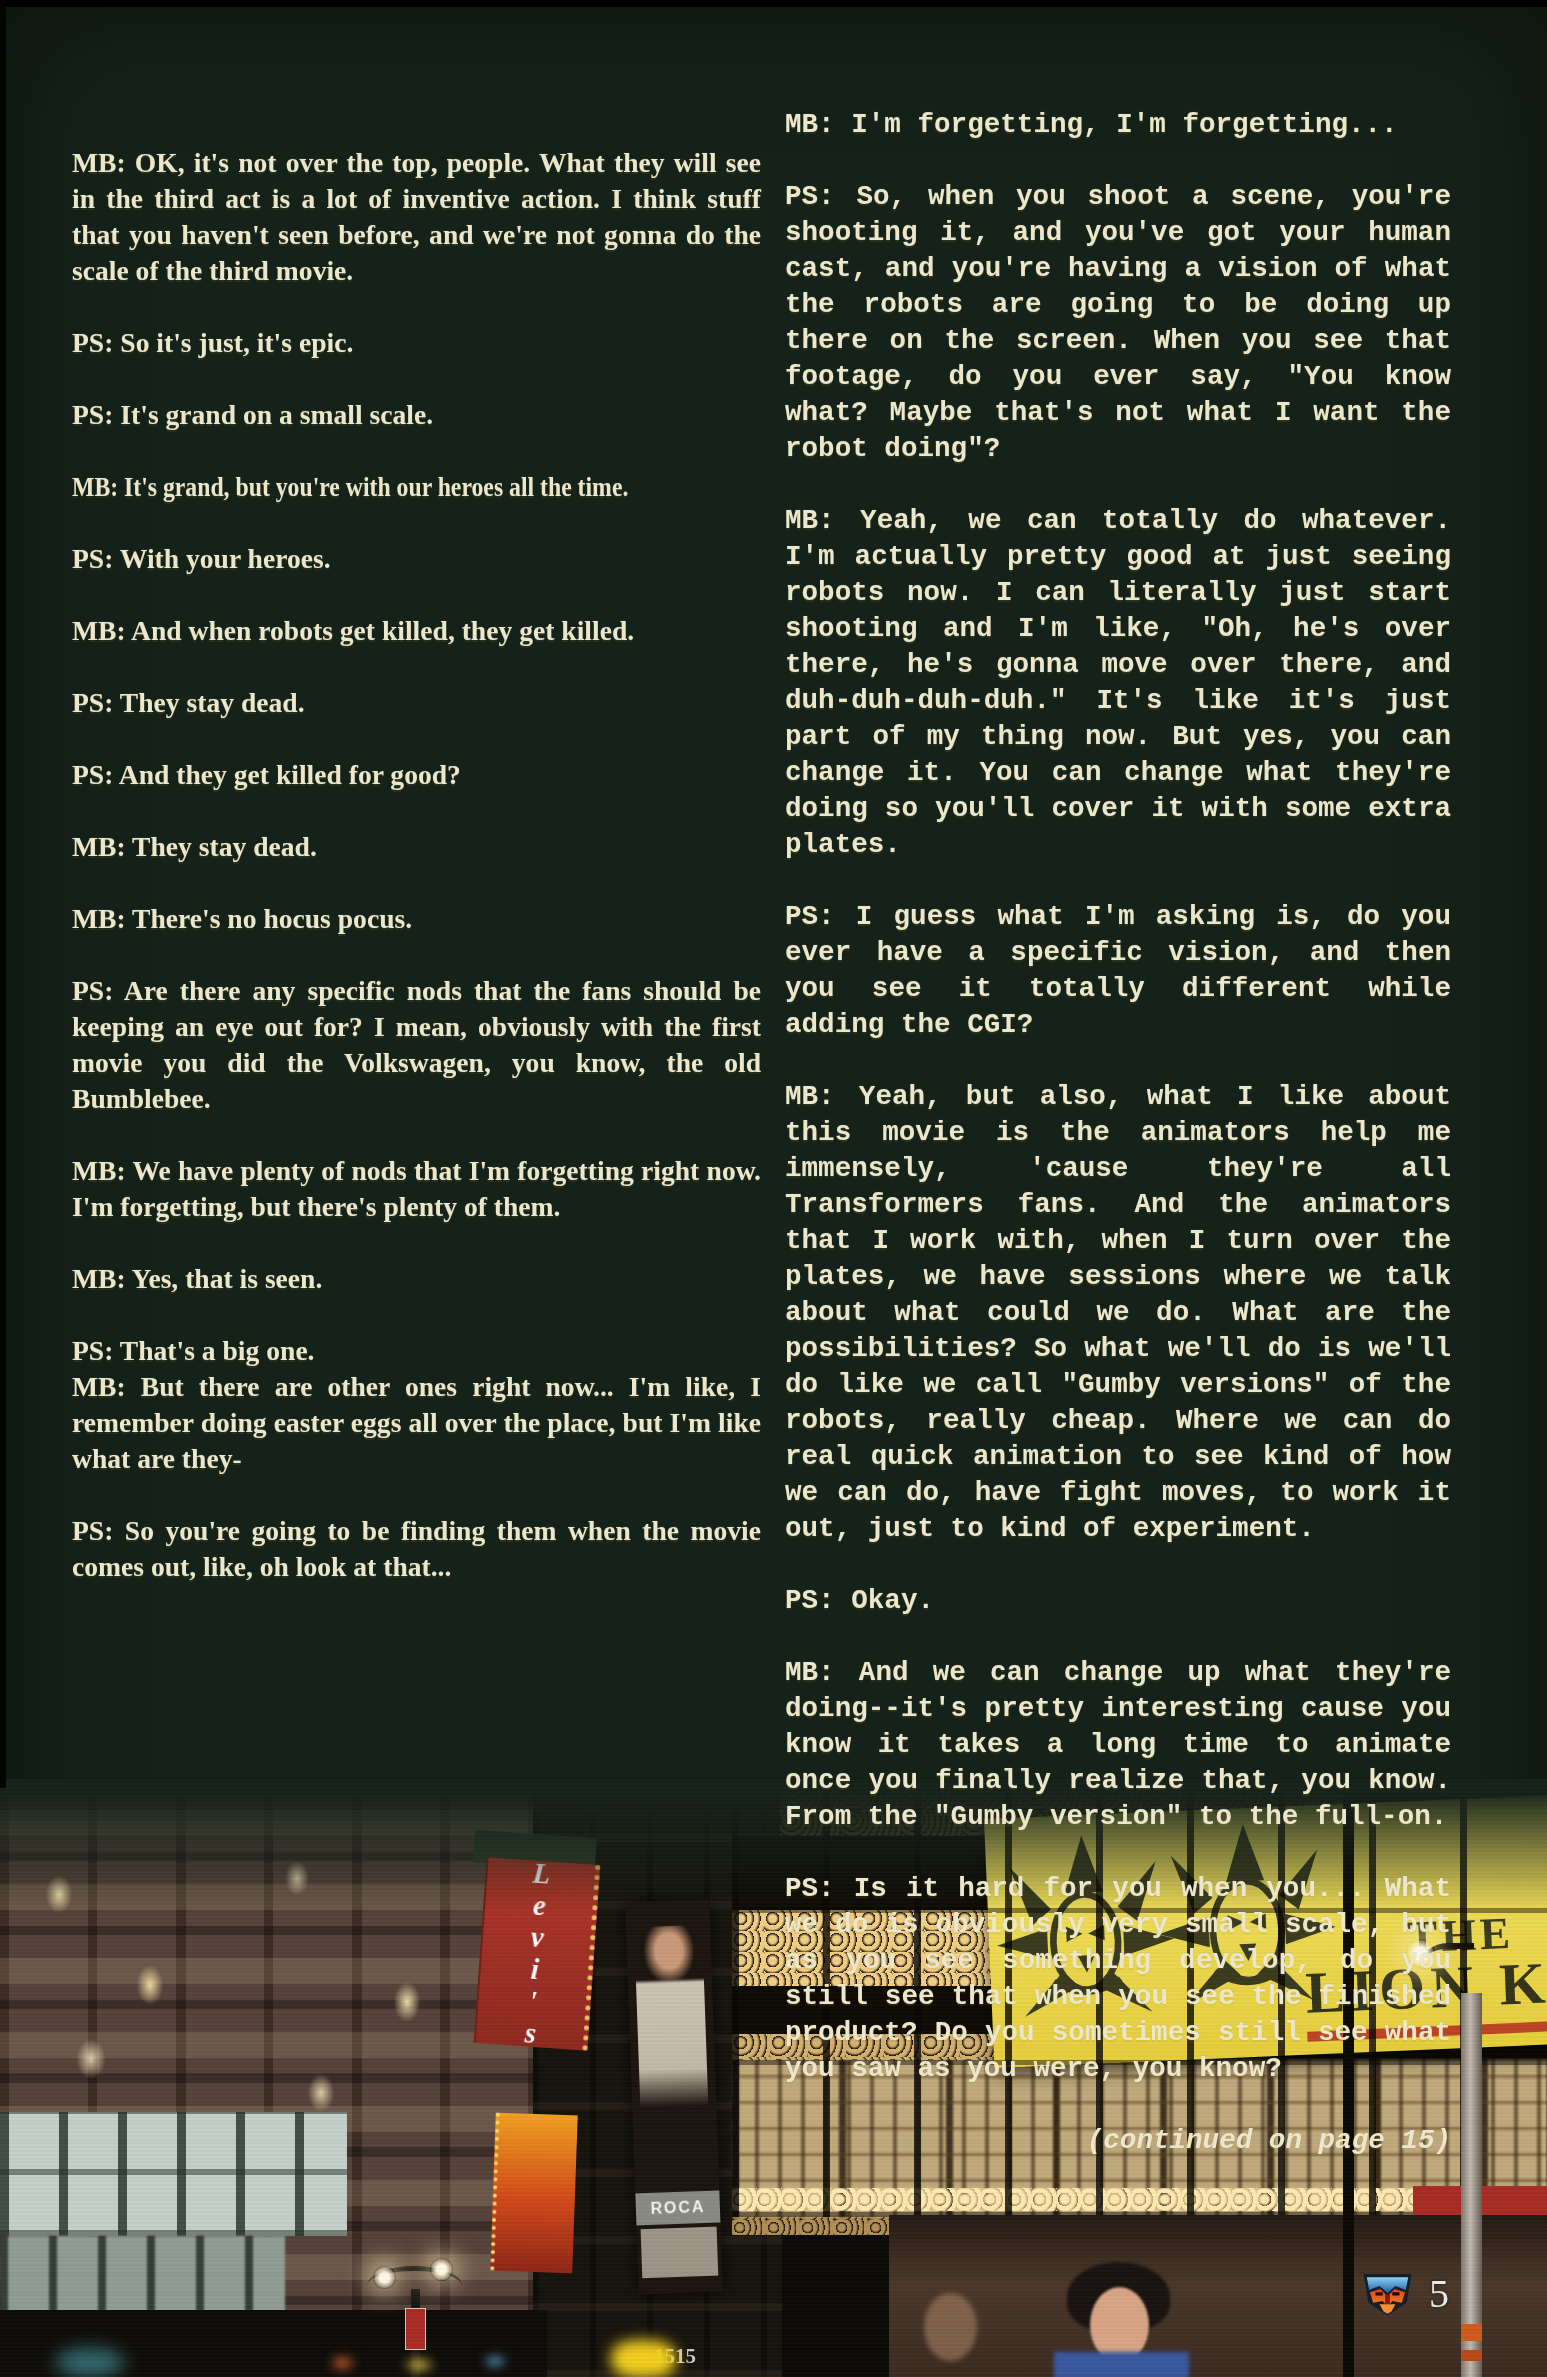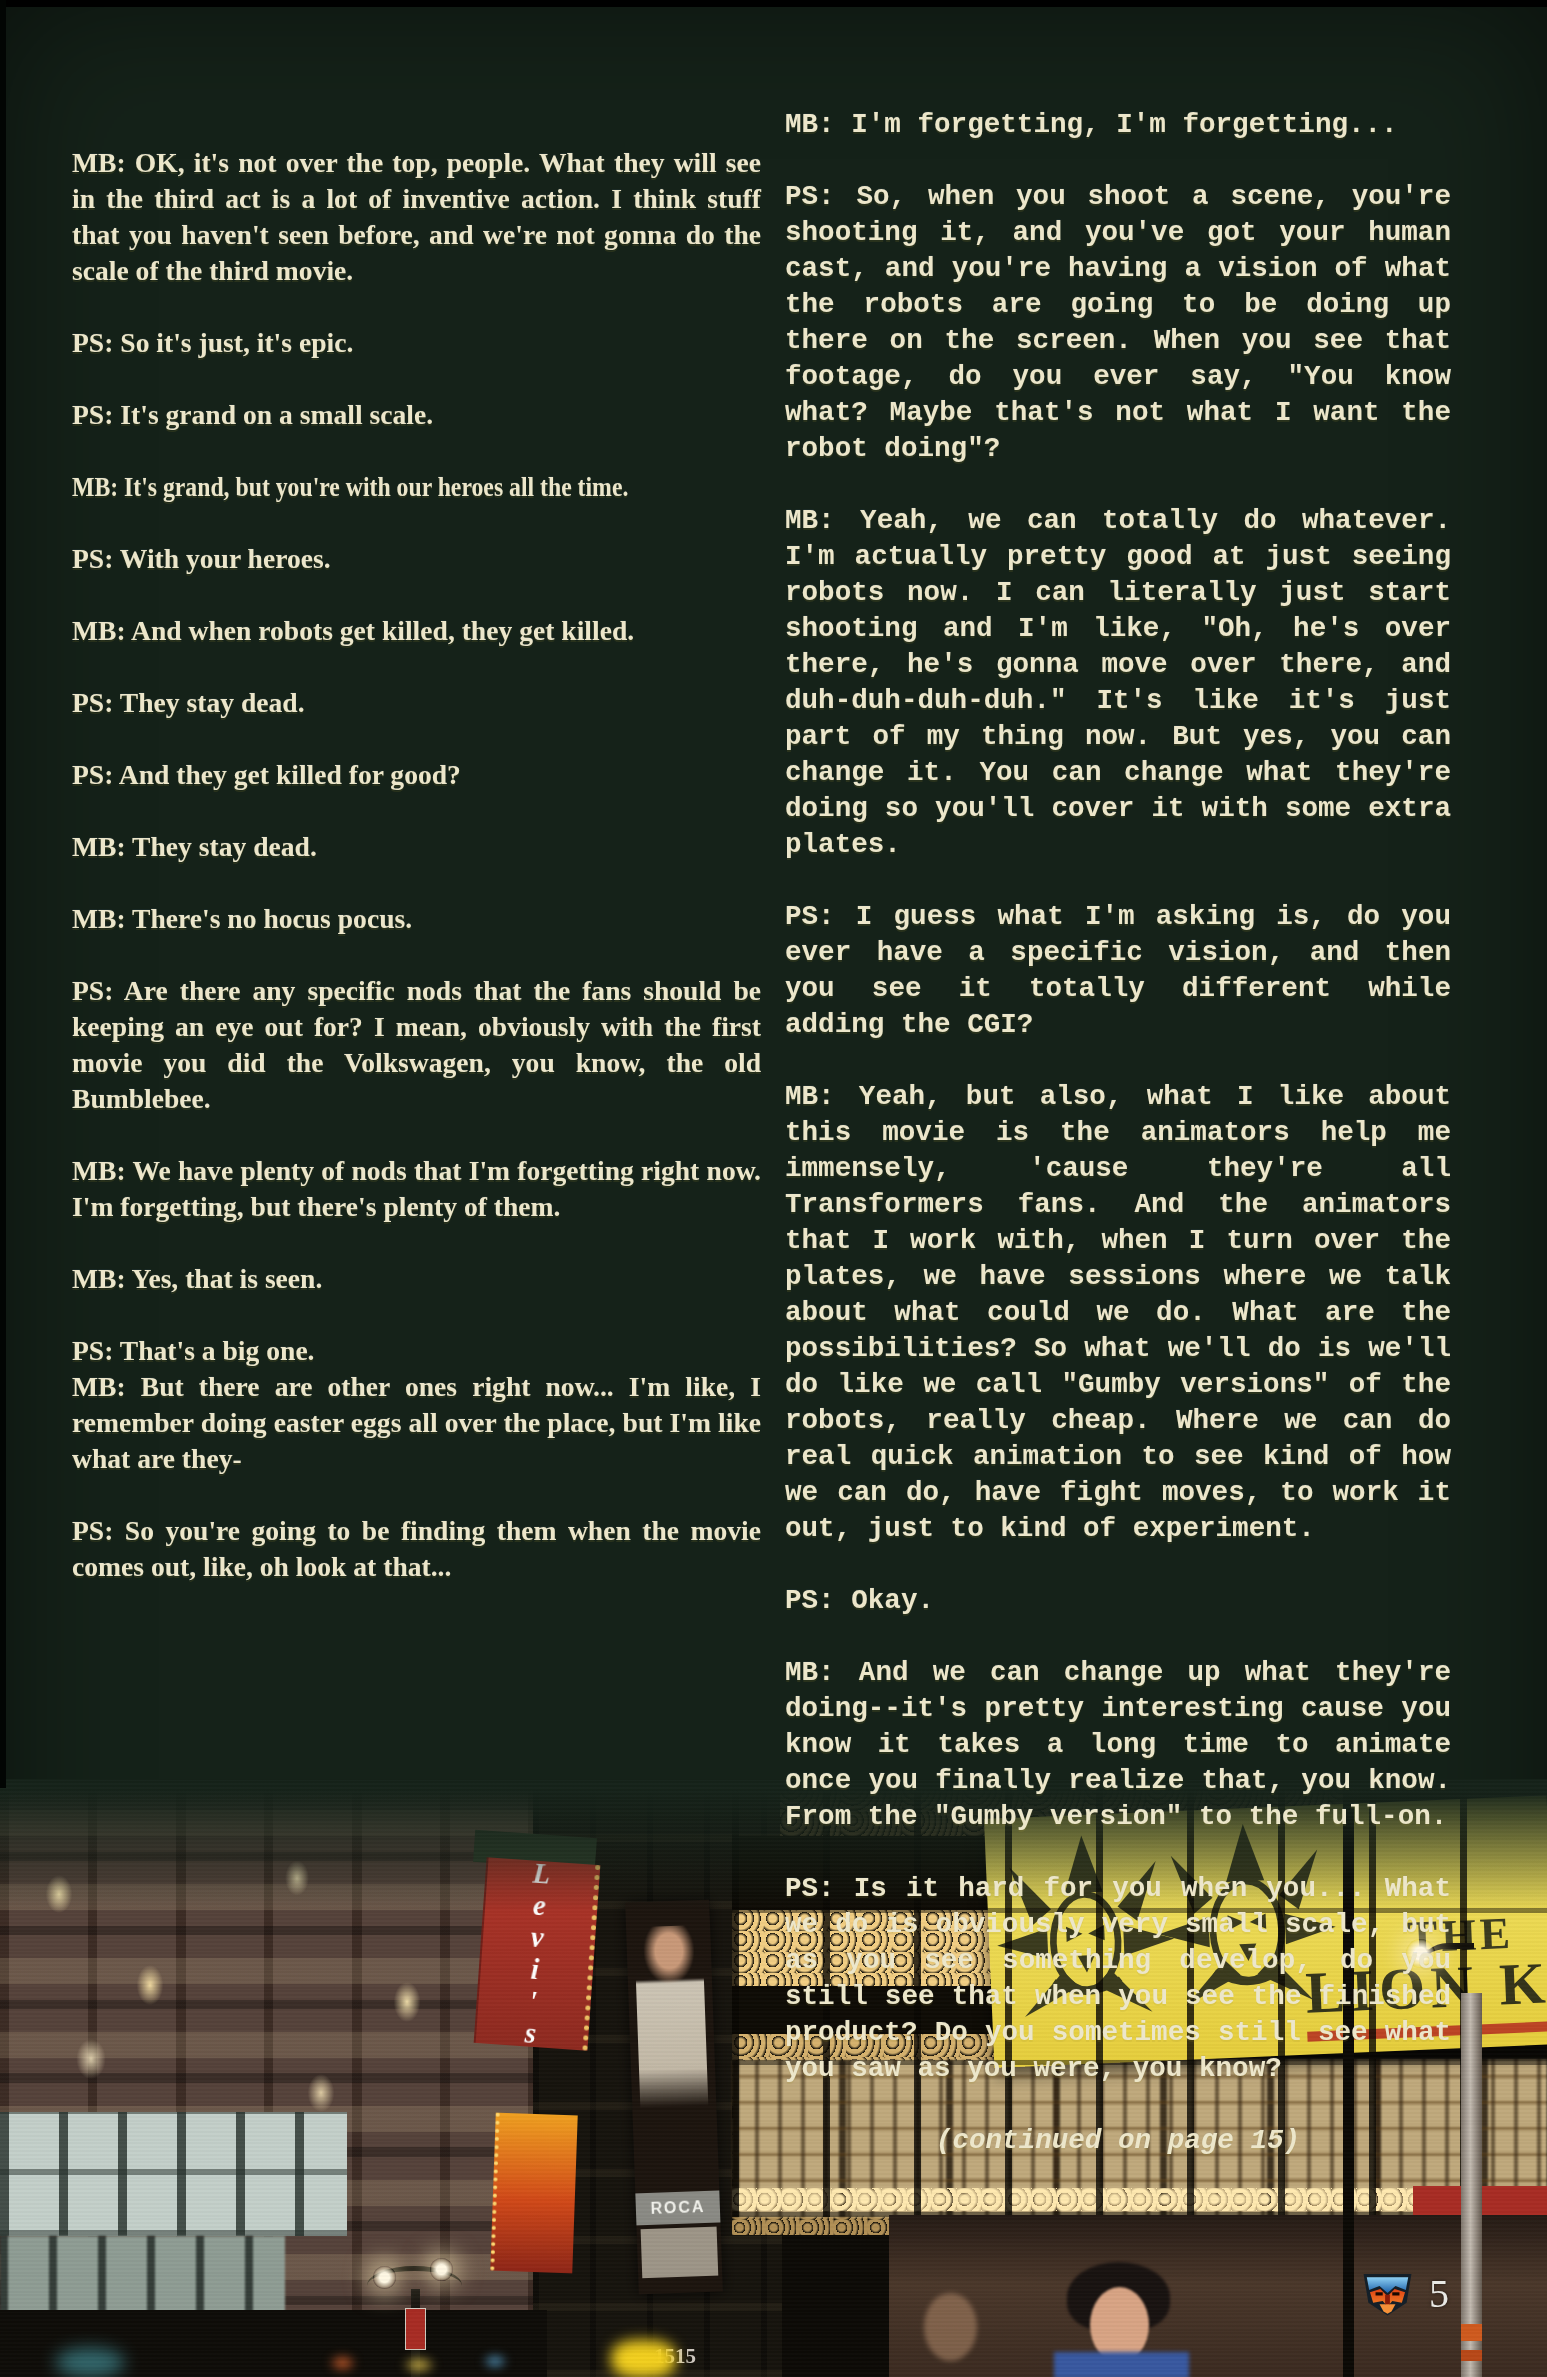--- a/index.html
+++ b/index.html
@@ -7,21 +7,21 @@
         font-family:"Liberation Serif","DejaVu Serif",serif;
         box-shadow:inset 0 0 133px rgba(0,0,0,.5);}
   
   .col{position:absolute;z-index:60;}
   .col-left{left:40px;top:145px;width:689px;margin-left:32px;}
   .col-right{left:785px;top:107px;width:666px;font-family:Liberation Mono, monospace;}
   .para{margin:0 0 36px 0;font-weight:bold;font-size:27.6px;line-height:36px;color:#ece6ca;
         text-align:justify;text-shadow:0 1.9px 0 rgba(160,150,50,.14),0 -1px 0 rgba(90,120,160,.10);}
   .para.tight{margin-bottom:0;}
   .para.cond{transform:scaleX(.86);transform-origin:0 50%;width:116%;white-space:nowrap;text-align:left;}
-  .para.cont{font-style:italic;text-align:center;}
+  .para.cont{font-style:italic;text-align:right;}
   
   .photo{position:absolute;left:0;top:1779px;width:1547px;height:599px;background:#0c0a06;overflow:hidden;}
   .photo *{position:absolute;}
   .photo::after{content:'';position:absolute;inset:0;z-index:35;pointer-events:none;
      background:repeating-linear-gradient(0deg,rgba(255,255,255,.015) 0 1.9px,rgba(0,0,0,.025) 1.9px 3.8px);}
   .photo-fade{left:0;top:0;width:1547px;height:133px;z-index:30;
      background:linear-gradient(#152219 8%,rgba(21,34,25,0));}
   .brick{left:0;top:7.6px;width:547px;height:592px;z-index:2;background-color:#55423a;
      background-image:
        radial-gradient(19px 27px at 59px 107px,rgba(255,236,180,.95),transparent 70%),

